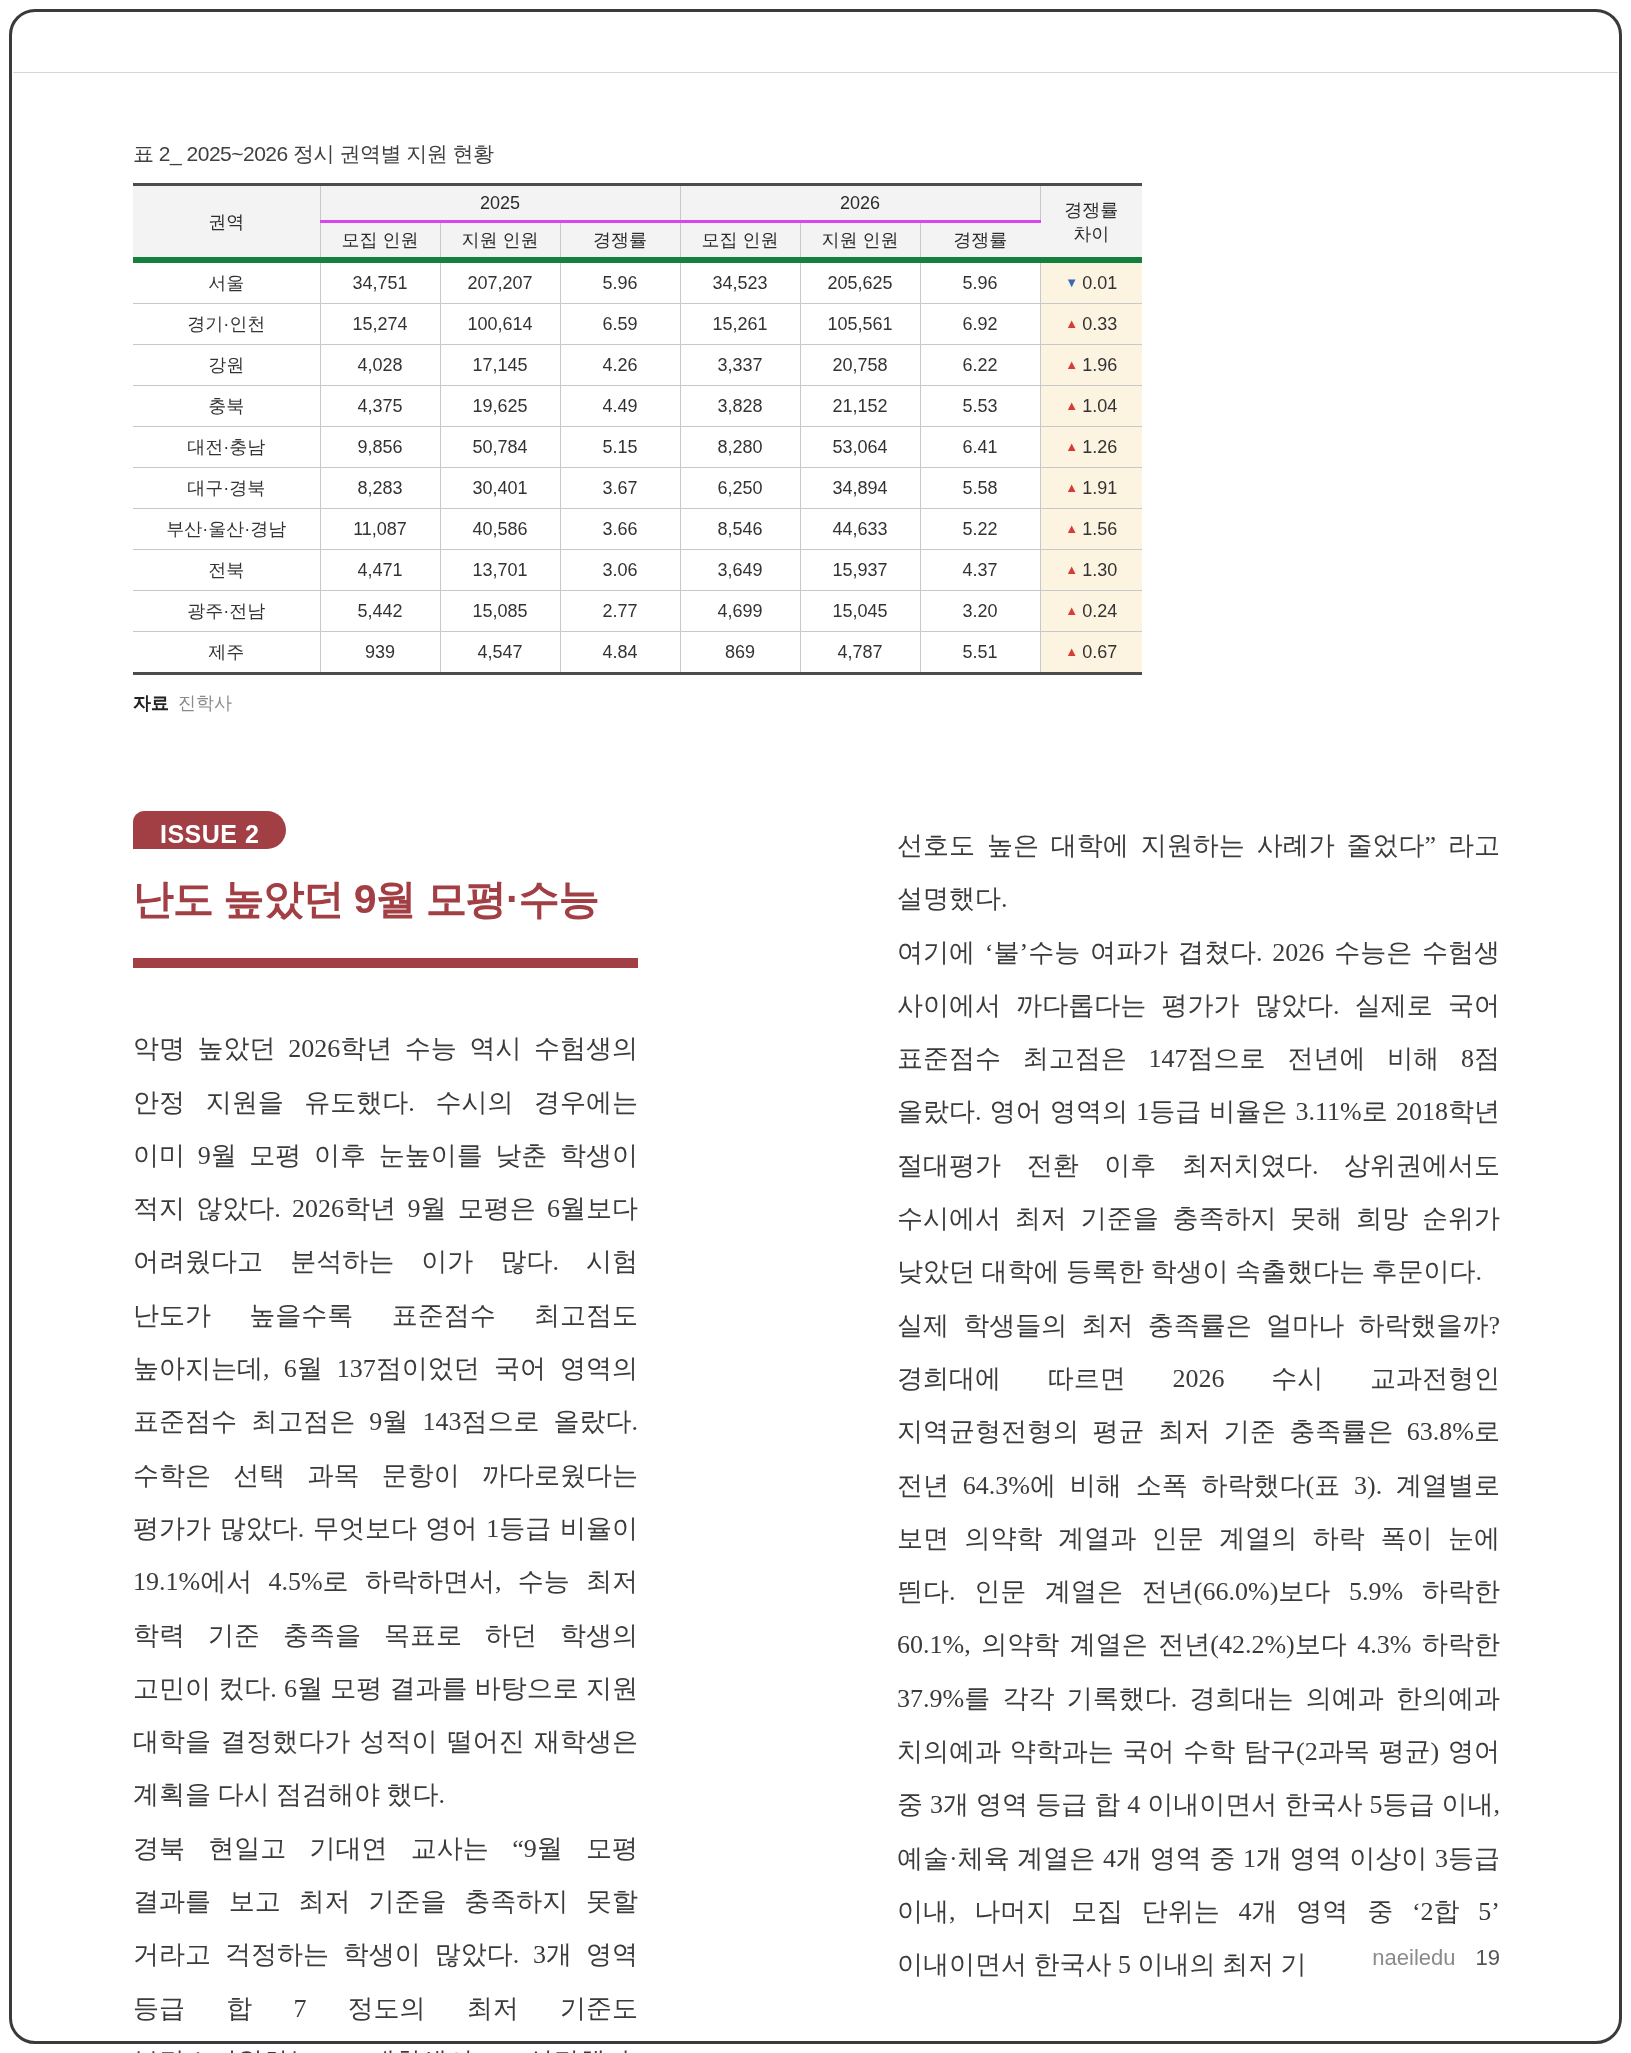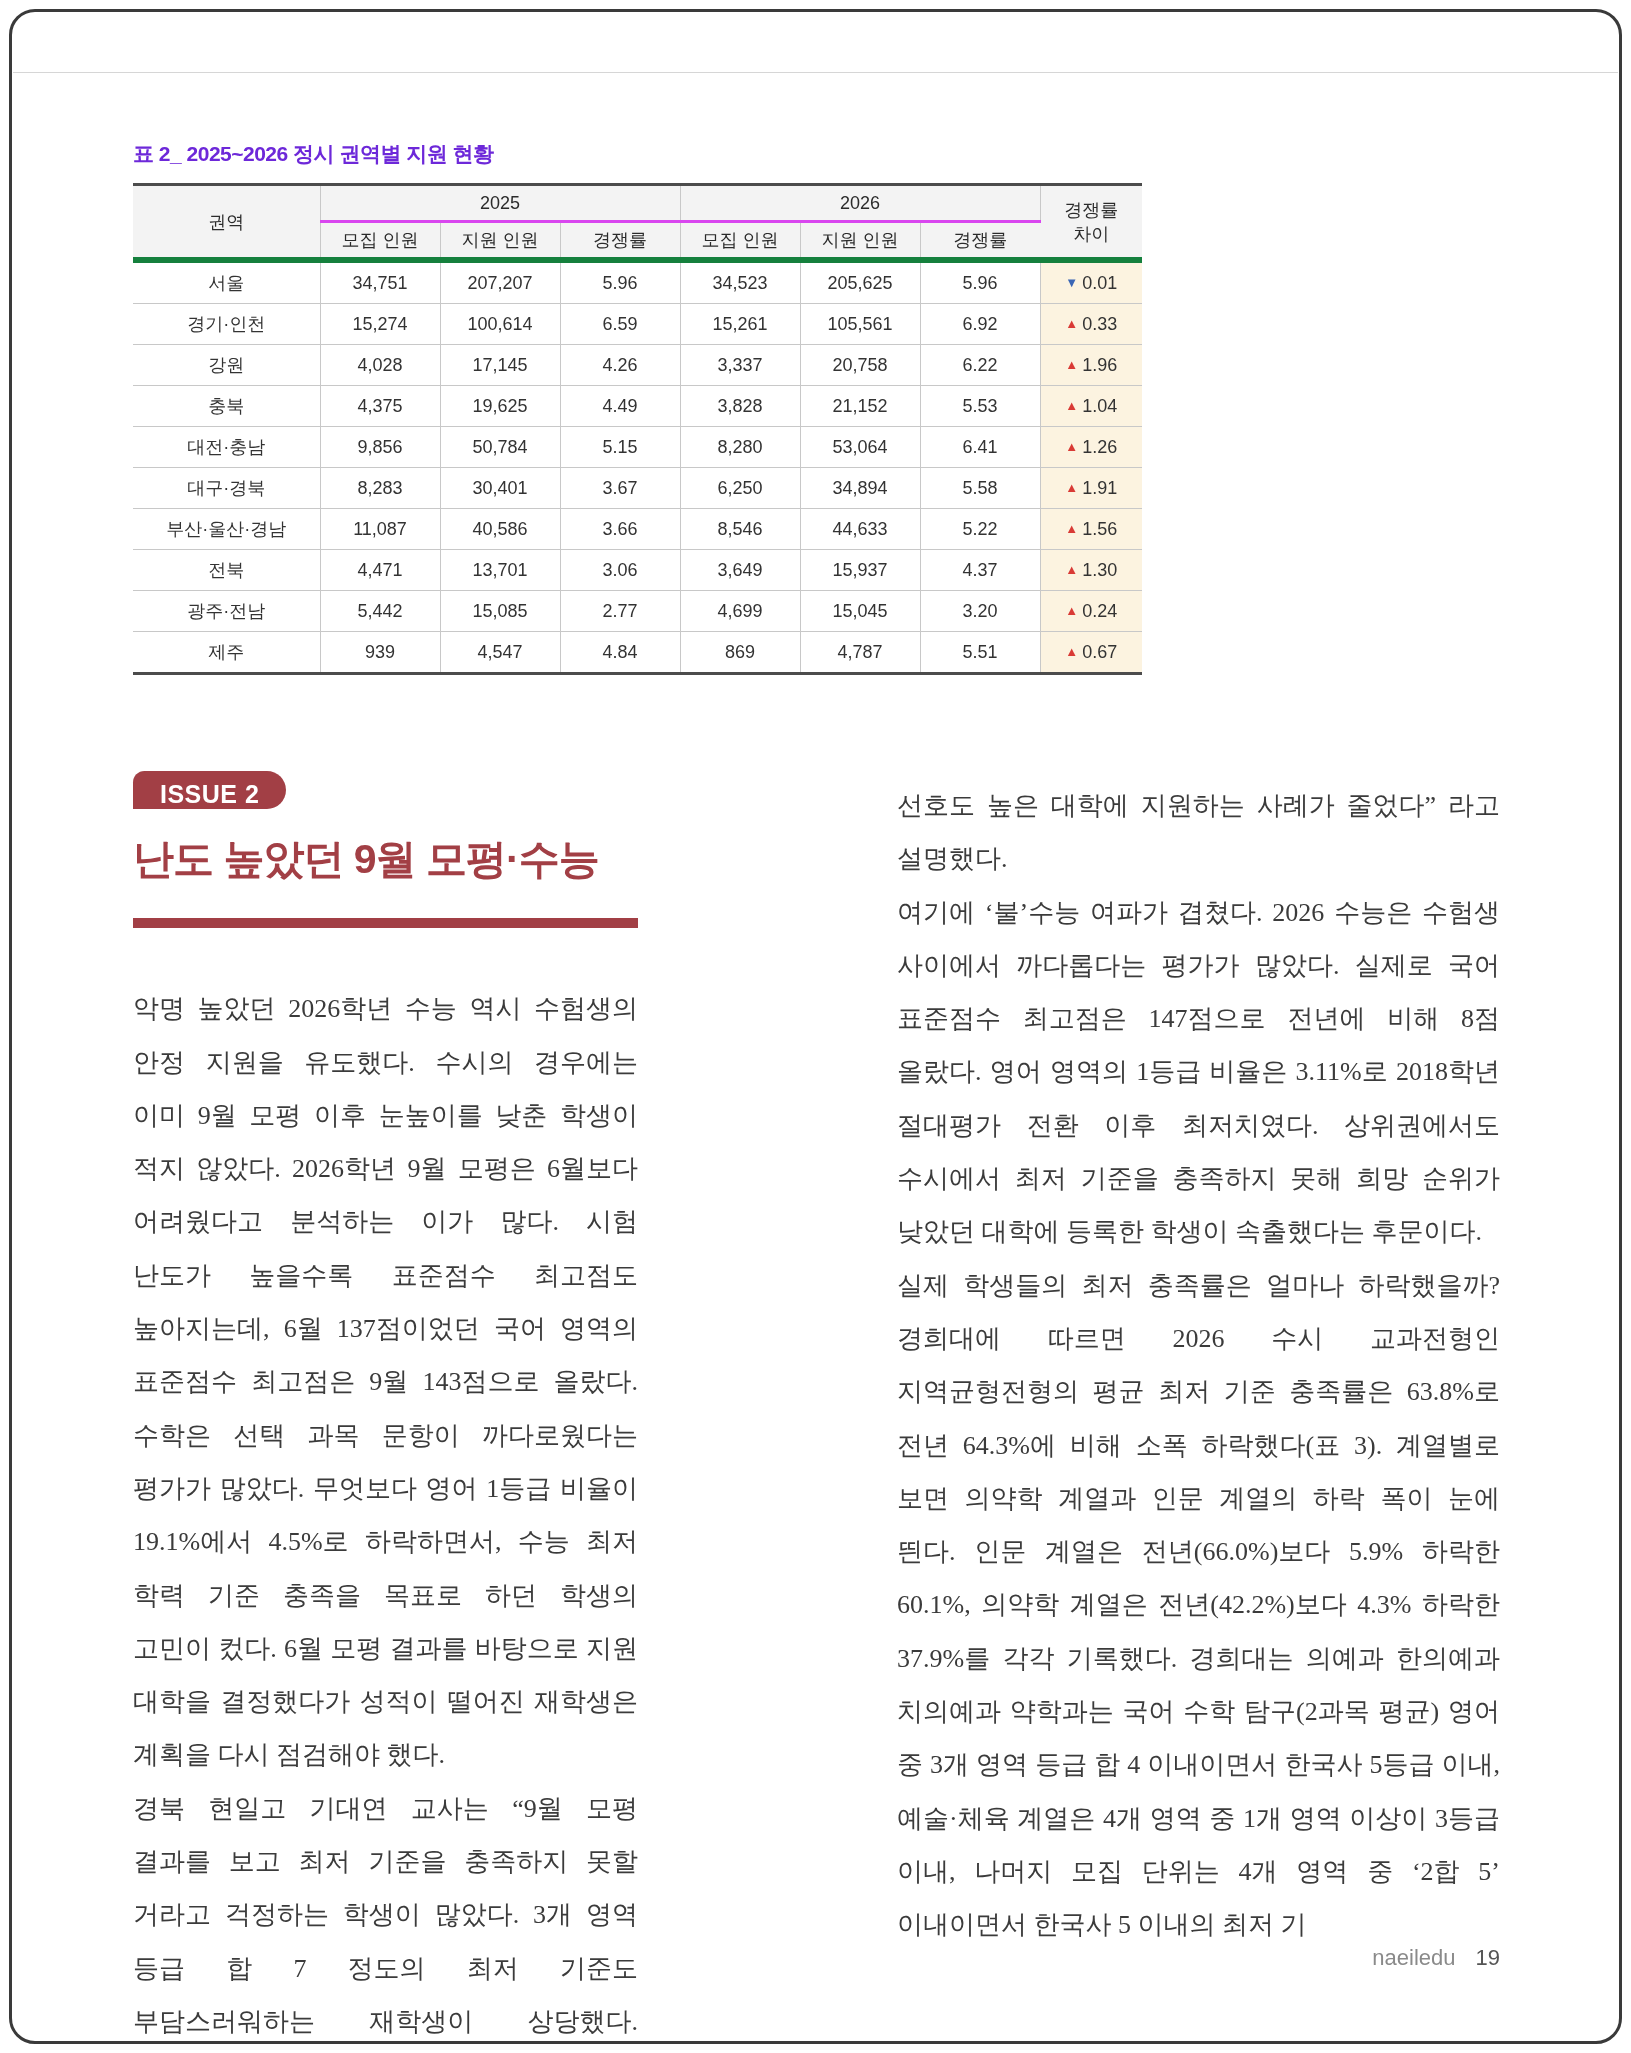--- a/index.html
+++ b/index.html
@@ -12,21 +12,21 @@
   html,body{margin:0;padding:0;background:#fff;}
   .page{
     position:relative;width:1631px;height:2053px;background:#fff;
     font-family:"Liberation Sans",sans-serif;overflow:hidden;
   }
   .frame{position:absolute;inset:9px;border:3px solid #3a3a3a;border-radius:26px;pointer-events:none;}
   .topline{position:absolute;left:13px;right:13px;top:72px;height:1px;background:#d6d6d6;}
   .content{position:absolute;left:133px;top:140px;width:1367px;}
 
   
-  .table-title{font-size:21px;font-weight:bold;color:#6d28d9;margin:0 0 15px 0;letter-spacing:-0.5px;}
+  .table-title{font-size:21px;font-weight:normal;color:#404040;margin:0 0 15px 0;letter-spacing:-0.5px;}
   table.stats{border-collapse:collapse;width:1009px;table-layout:fixed;font-size:18px;color:#333;
     border-top:3px solid #4c4c4c;border-bottom:3px solid #4c4c4c;}
   table.stats th,table.stats td{border-right:1px solid #c8c8c8;text-align:center;font-weight:normal;padding:0;}
   table.stats th:last-child,table.stats td:last-child{border-right:none;}
   table.stats thead th{background:var(--table-header-bg);height:34px;color:#2b2b2b;}
   table.stats thead th.group{border-bottom:3px solid #d946ef;}
   table.stats tbody td{height:40px;border-top:1px solid #c8c8c8;}
   table.stats tbody tr:first-child td{border-top:6px solid #15803d;}
   table.stats td.diff{background:var(--diff-cell-bg);}
   .arrow{font-size:13px;margin-right:4px;vertical-align:2px;}
@@ -190,20 +190,23 @@
               <td>939</td>
               <td>4,547</td>
               <td>4.84</td>
               <td>869</td>
               <td>4,787</td>
               <td>5.51</td>
               <td class="diff"><span class="arrow up">▲</span><span>0.67</span></td>
             </tr>
           </tbody>
       </table>
+      <p class="source-line">
+        <span class="source-label">자료</span><span class="source-value">진학사</span>
+      </p>
     </div>
 
     <div class="article">
       <div class="col-left">
         <span class="badge">ISSUE 2</span>
         <div class="headline">
           <div>난도 높았던 9월 모평·수능</div>
         </div>
         <div class="redbar"></div>
         <div class="body-text">

